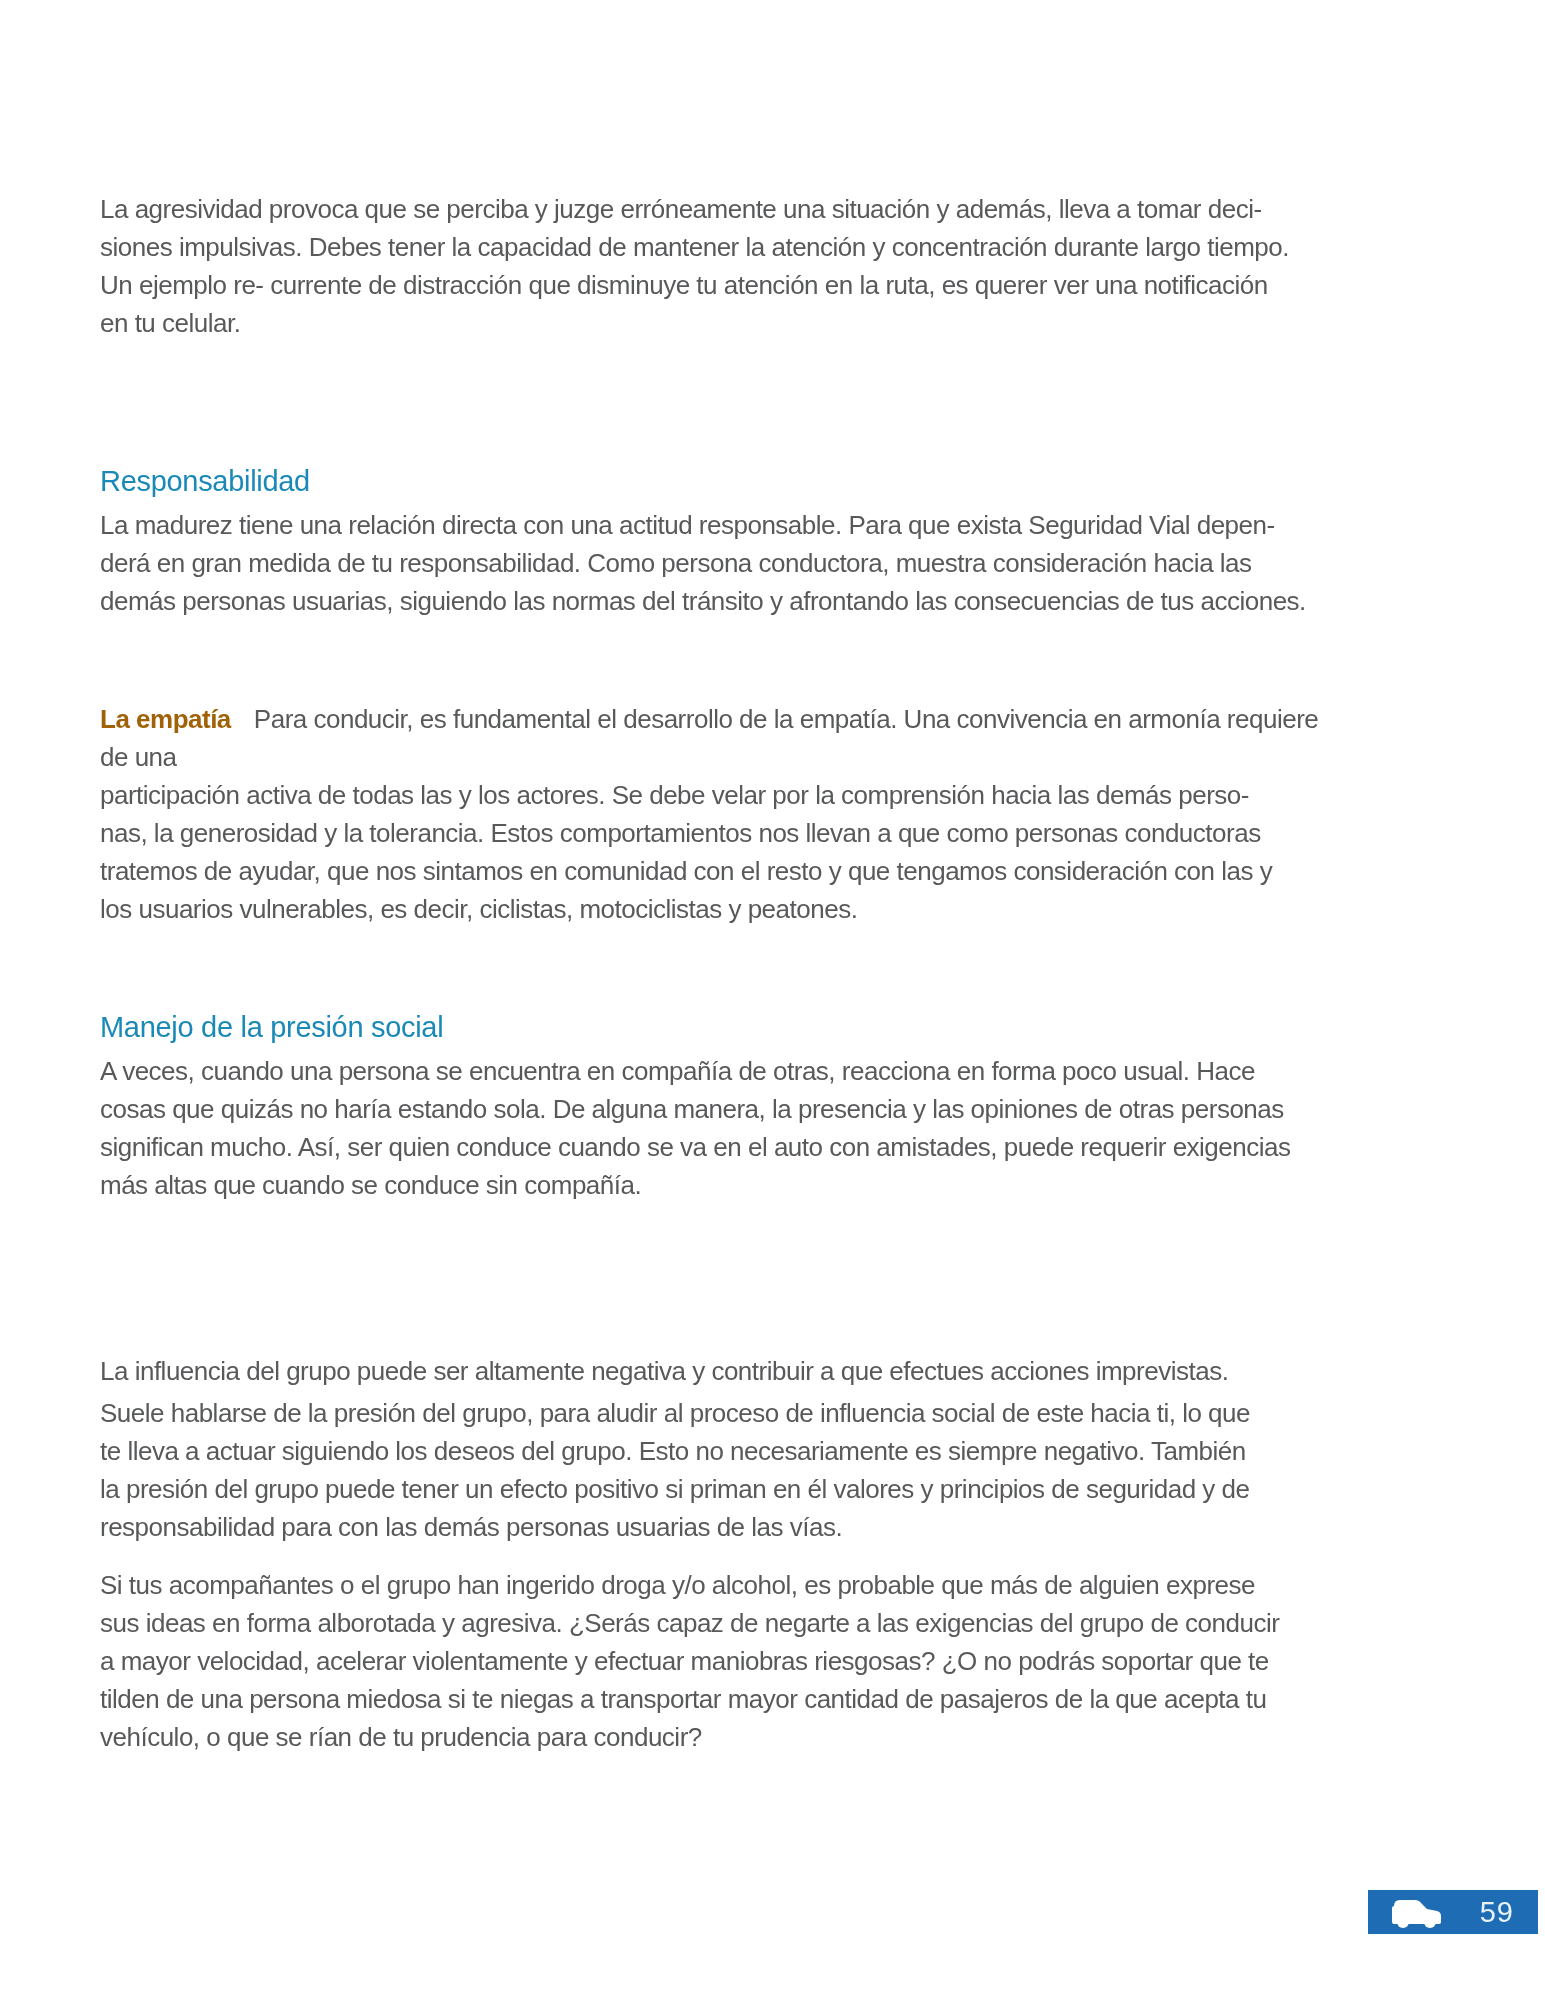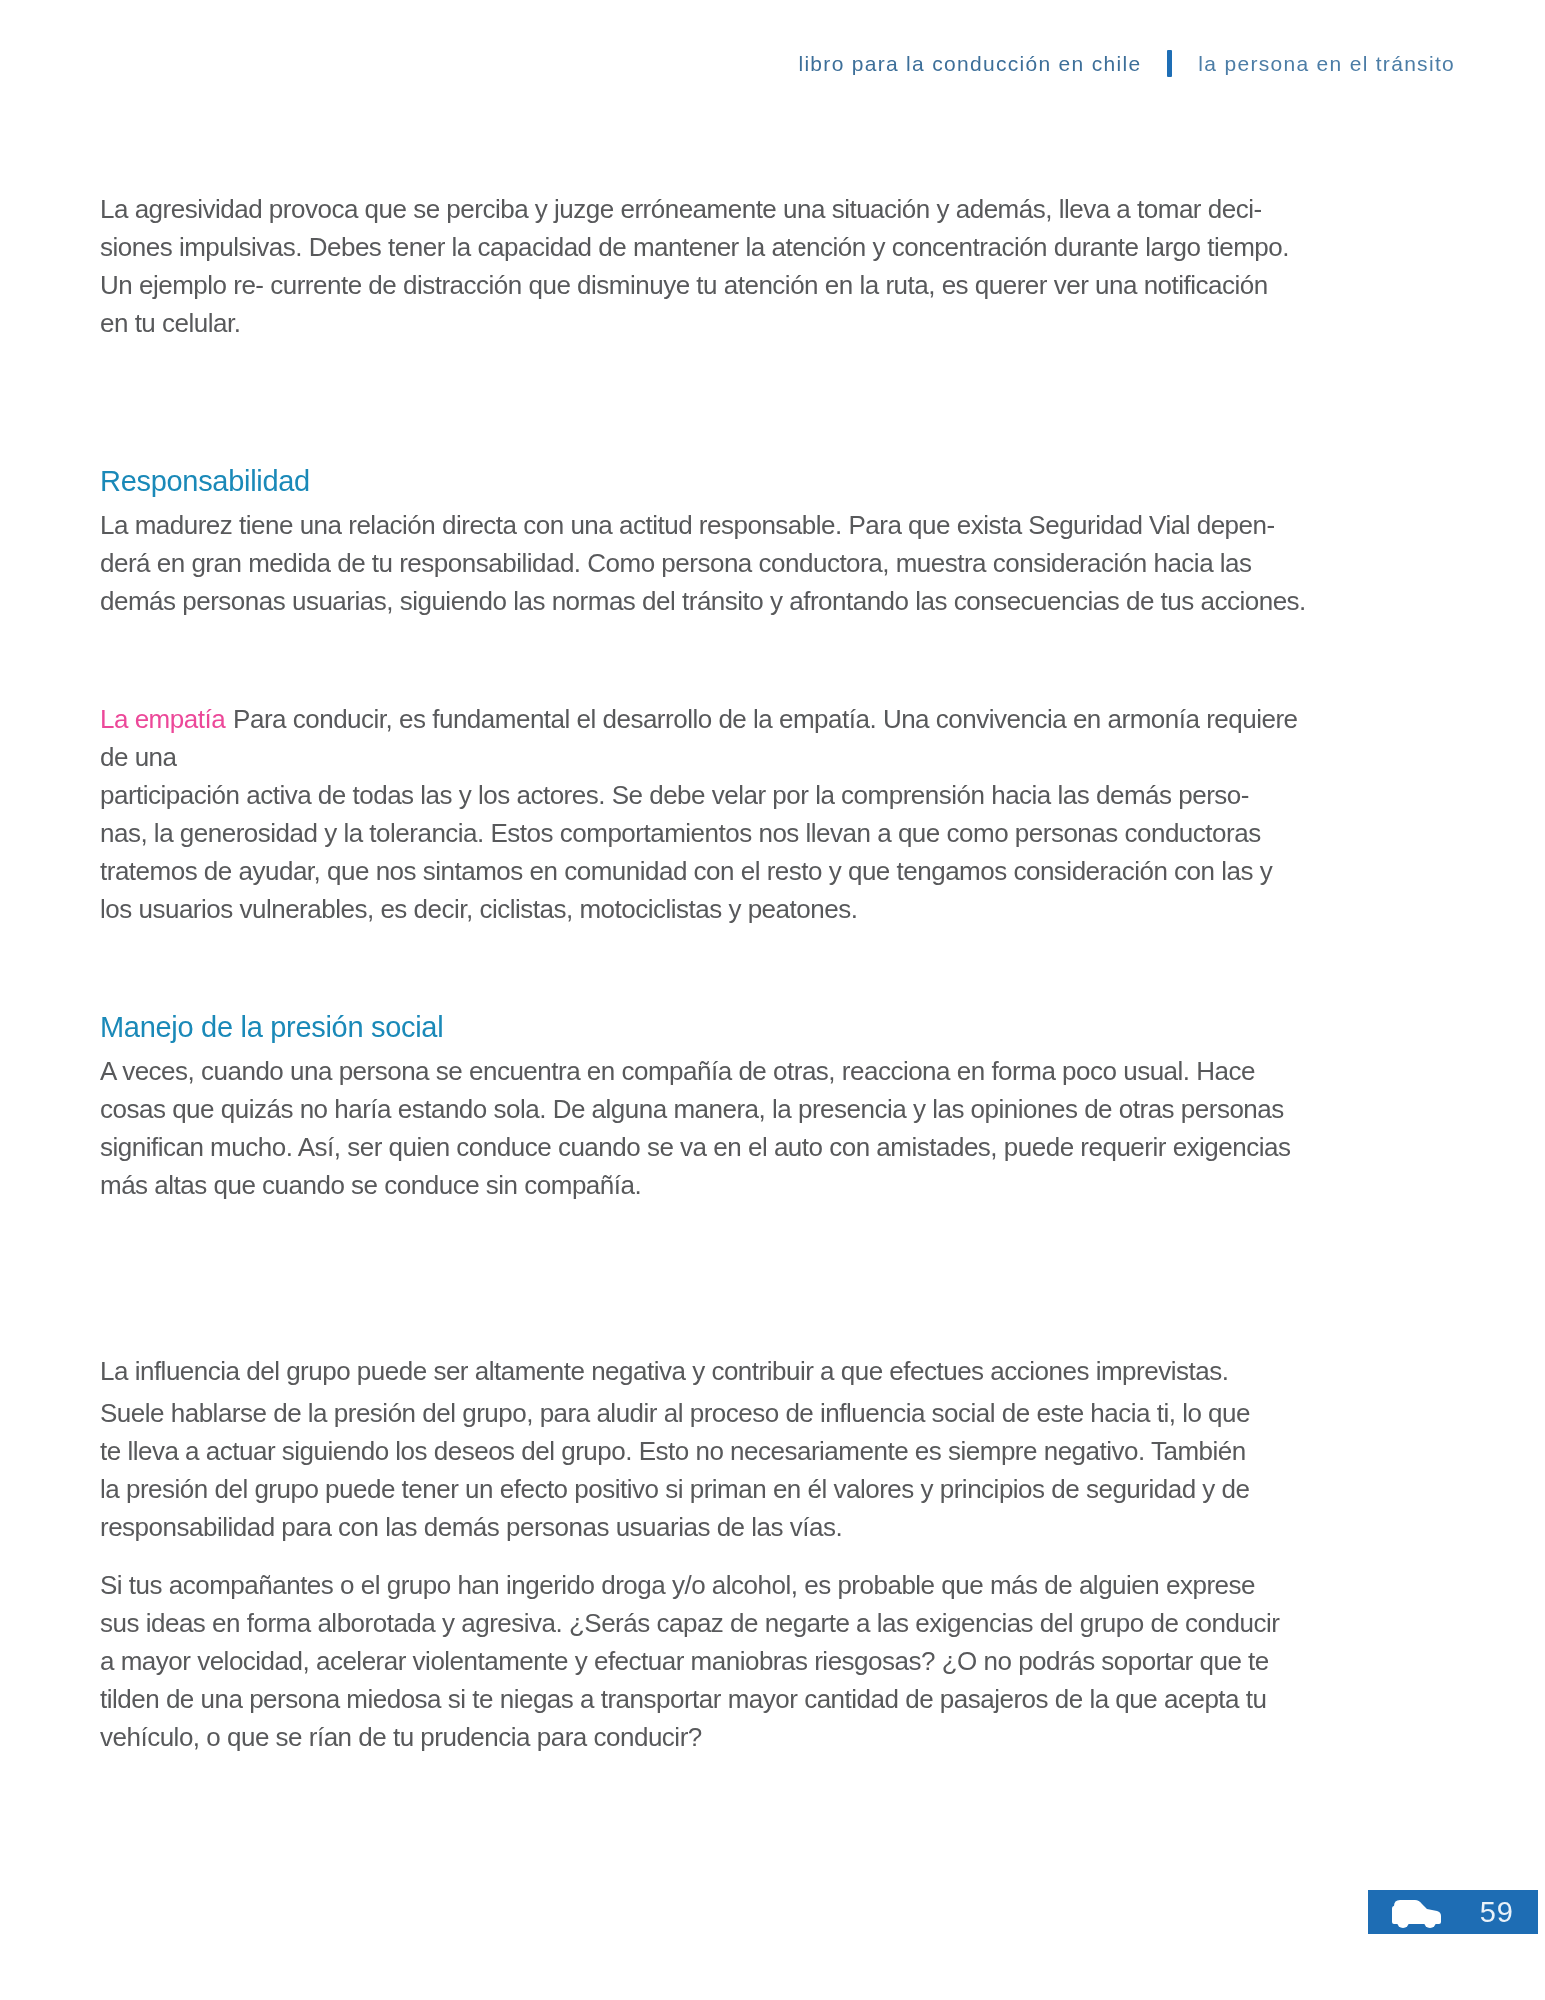--- a/index.html
+++ b/index.html
@@ -46,23 +46,23 @@
     position:absolute;
     left:100px;
     margin:0;
     font-size:29px;
     line-height:34px;
     font-weight:normal;
     letter-spacing:-0.3px;
     color:#1A89B8;
   }
   .inline-heading{
-    font-weight:normal;
-    color:#ec4899;
-    margin-right:8px;
+    font-weight:bold;
+    color:#a16207;
+    margin-right:23px;
   }
   
   .page-badge{
     position:absolute;
     left:1368px;
     top:1890px;
     width:170px;
     height:44px;
     background:#1E6DB4;
     display:flex;
@@ -76,25 +76,20 @@
     color:#EAF2F9;
     font-size:29px;
     letter-spacing:1px;
   }
 </style>
 </head>
 <body>
 
 <div class="page">
 
-  <header class="page-header">
-    <span class="ht-left">libro para la conducción en chile</span>
-    <span class="sep"></span>
-    <span class="ht-right">la persona en el tránsito</span>
-  </header>
 
   <p class="body-text" style="top:190px">La agresividad provoca que se perciba y juzge erróneamente una situación y además, lleva a tomar deci-
 siones impulsivas. Debes tener la capacidad de mantener la atención y concentración durante largo tiempo.
 Un ejemplo re- currente de distracción que disminuye tu atención en la ruta, es querer ver una notificación
 en tu celular.</p>
 
   <h2 class="section-heading" style="top:464px">Responsabilidad</h2>
   <p class="body-text" style="top:506px">La madurez tiene una relación directa con una actitud responsable. Para que exista Seguridad Vial depen-
 derá en gran medida de tu responsabilidad. Como persona conductora, muestra consideración hacia las
 demás personas usuarias, siguiendo las normas del tránsito y afrontando las consecuencias de tus acciones.</p>

